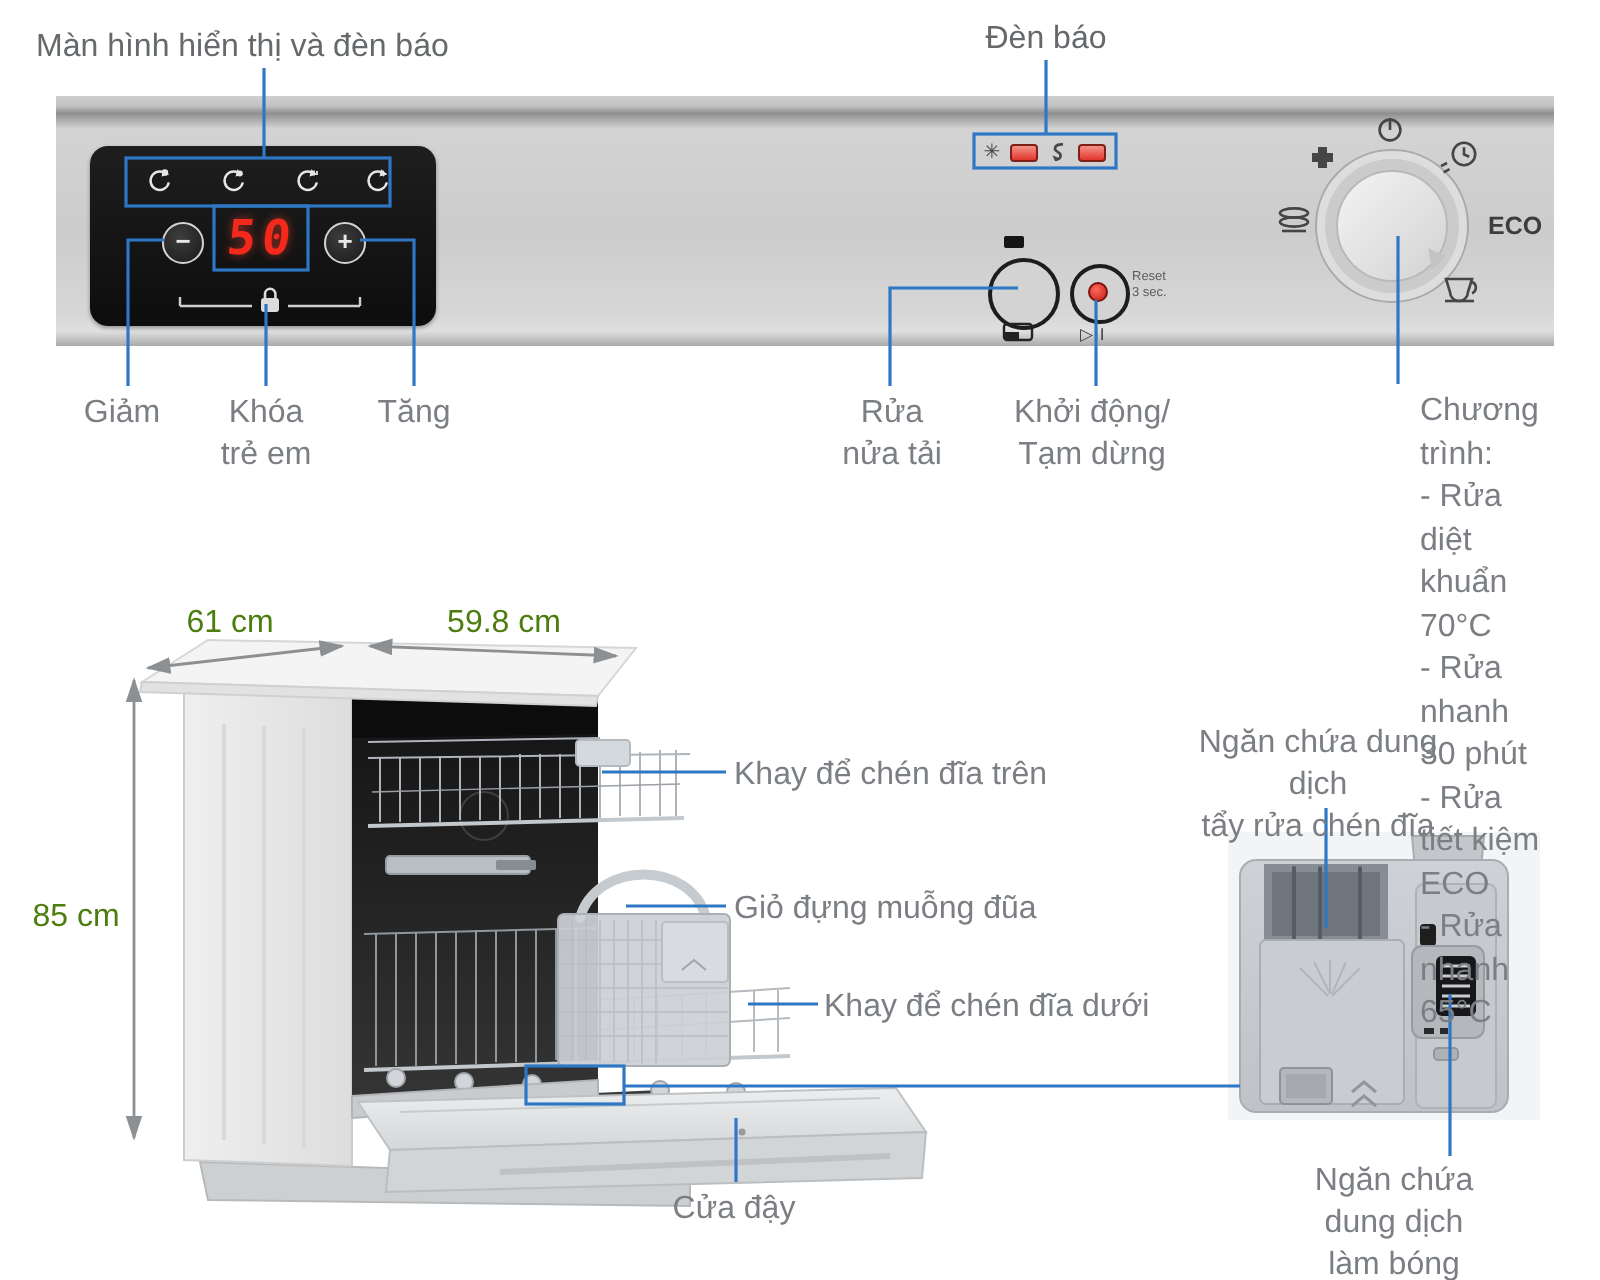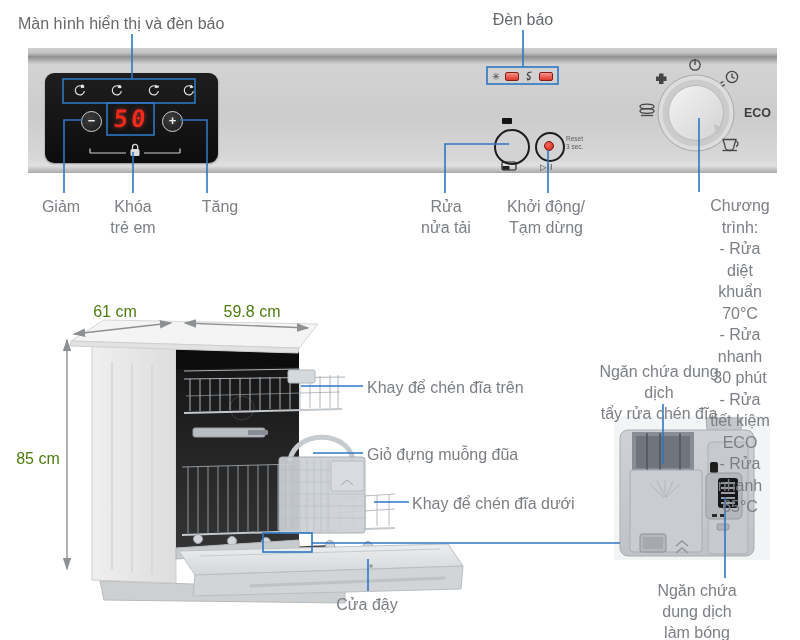--- a/index.html
+++ b/index.html
@@ -5,21 +5,21 @@
   html,body{margin:0;padding:0;background:#fff;}
   .page{position:relative;width:800px;height:640px;background:#fff;overflow:hidden;
         font-family:"Liberation Sans",sans-serif;}
   
   .lbl{position:absolute;color:#7b7f83;font-size:16px;line-height:21px;
        white-space:pre-line;z-index:6;}
   .lbl.center{transform:translateX(-50%);text-align:center;}
   .lbl.title{color:#66696c;}
   .lbl.dim{color:#4d7c0f;}
   .programs{position:absolute;left:700px;top:195px;transform:translateX(-50%);
-            text-align:center;color:#7b7f83;font-size:16px;line-height:21.5px;z-index:6;margin-left:40px;}
+            color:#7b7f83;font-size:16px;line-height:21.5px;z-index:6;margin-left:40px;}
   
   .strip{position:absolute;left:28px;top:48px;width:749px;height:125px;z-index:1;
     background:linear-gradient(180deg,#cfcfcf 0%,#c2c2c2 4%,#8f8f8f 7%,#d3d3d3 13%,
                #cccccc 55%,#d7d7d7 88%,#e0e0e0 94%,#aaaaaa 100%);}
   .black-panel{position:absolute;left:17px;top:25px;width:173px;height:90px;border-radius:9px;
     background:linear-gradient(180deg,#1e1e1e,#0d0d0d);box-shadow:0 1px 2px rgba(0,0,0,.35);}
   .prog-icon{position:absolute;width:14px;height:14px;}
   .round-btn-dark{position:absolute;width:19px;height:19px;border-radius:50%;
     border:1.5px solid #d4d4d4;background:radial-gradient(circle at 40% 35%,#3d3d3d,#1a1a1a);
     color:#e9e9e9;font-size:13px;line-height:17px;text-align:center;font-weight:bold;}
@@ -287,21 +287,21 @@
       <path d="M725,497 V578"></path>
     </g>
   </svg>
 
   <div class="lbl title" style="left:18px;top:13px">Màn hình hiển thị và đèn báo</div>
   <div class="lbl title center" style="left:523px;top:9px">Đèn báo</div>
 
   <div class="lbl center" style="left:61px;top:196px">Giảm</div>
   <div class="lbl center" style="left:133px;top:196px">Khóa
 trẻ em</div>
-  <div class="lbl center" style="left:220px;top:196px">Tăng</div>
+  <div class="lbl center" style="left:207px;top:196px">Tăng</div>
   <div class="lbl center" style="left:546px;top:196px">Khởi động/
 Tạm dừng</div>
   <div class="lbl center" style="left:446px;top:196px">Rửa
 nửa tải</div>
 
   <div class="programs">
     <div>Chương trình:</div>
     <div>- Rửa diệt khuẩn 70°C</div>
     <div>- Rửa nhanh 30 phút</div>
     <div>- Rửa tiết kiệm ECO</div>

